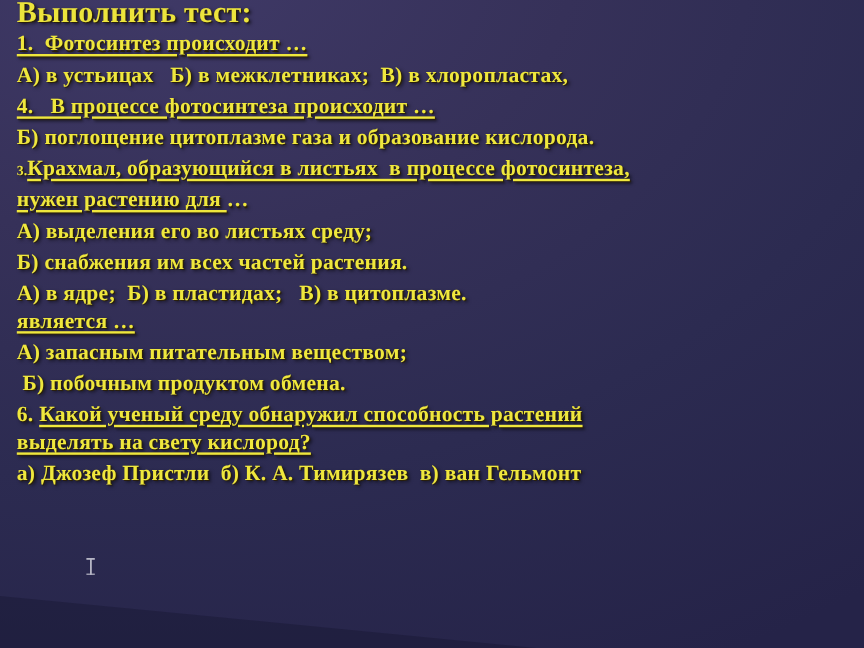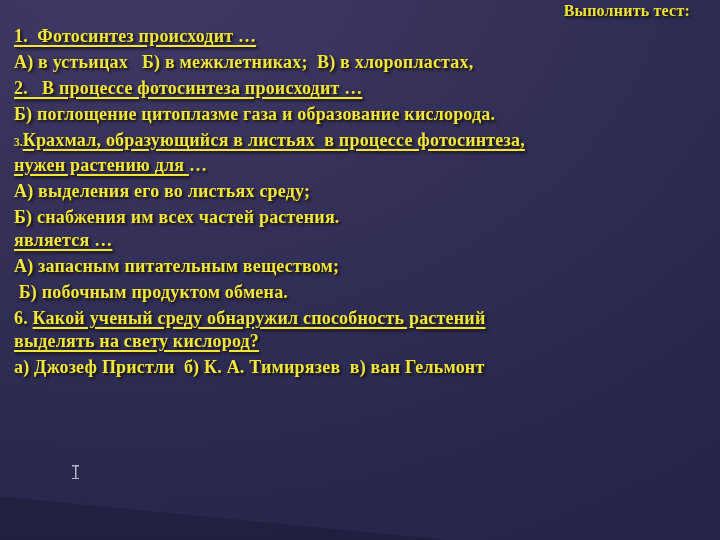--- a/index.html
+++ b/index.html
@@ -25,22 +25,22 @@
     content: "";
     position: absolute;
     left: 0; bottom: 0;
     width: 100%; height: 70px;
     pointer-events: none;
     background: rgba(14, 14, 36, 0.28);
     clip-path: polygon(0 38%, 62% 100%, 0 100%);
   }
   .title {
     margin: -2px 0 5px 0;
-    text-align: right;
-    font-size: 16px;
+    text-align: left;
+    font-size: 25px;
     line-height: 21px;
     color: #ece43c;
     letter-spacing: 0.2px;
     text-shadow: 1px 1px 0 rgba(43,32,8,0.9), 2px 2px 3px rgba(0,0,0,0.65);
   }
   .ln {
     margin: 0 0 6px 0;
     font-size: 18px;
     line-height: 20px;
     color: #efe73d;
@@ -76,34 +76,35 @@
 <body>
 
 <div class="slide">
 
   <h1 class="title">Выполнить тест:</h1>
 
   <p class="ln"><span class="u">1.  Фотосинтез происходит …</span></p>
 
   <p class="ln">А) в устьицах   Б) в межклетниках;  В) в хлоропластах,</p>
 
-  <p class="ln"><span class="u">2.   В процессе фотосинтеза происходит …</span></p>
+  <p class="ln"><span class="u">4.   В процессе фотосинтеза происходит …</span></p>
 
 
   <p class="ln">Б) поглощение цитоплазме газа и образование кислорода.</p>
 
   <p class="ln"><span class="num-small">3.</span><span class="u">Крахмал, образующийся в листьях  в процессе фотосинтеза,</span></p>
 
   <p class="ln cont"><span class="u">нужен растению для </span><span>…</span></p>
 
   <p class="ln">А) выделения его во листьях среду;</p>
 
   <p class="ln">Б) снабжения им всех частей растения.</p>
 
 
+  <p class="ln">А) в ядре;  Б) в пластидах;   В) в цитоплазме.</p>
 
 
   <p class="ln cont"><span class="u">является …</span></p>
 
   <p class="ln">А) запасным питательным веществом;</p>
 
   <p class="ln"> Б) побочным продуктом обмена.</p>
 
   <p class="ln"><span>6. </span><span class="u">Какой ученый среду обнаружил способность растений</span></p>
 

